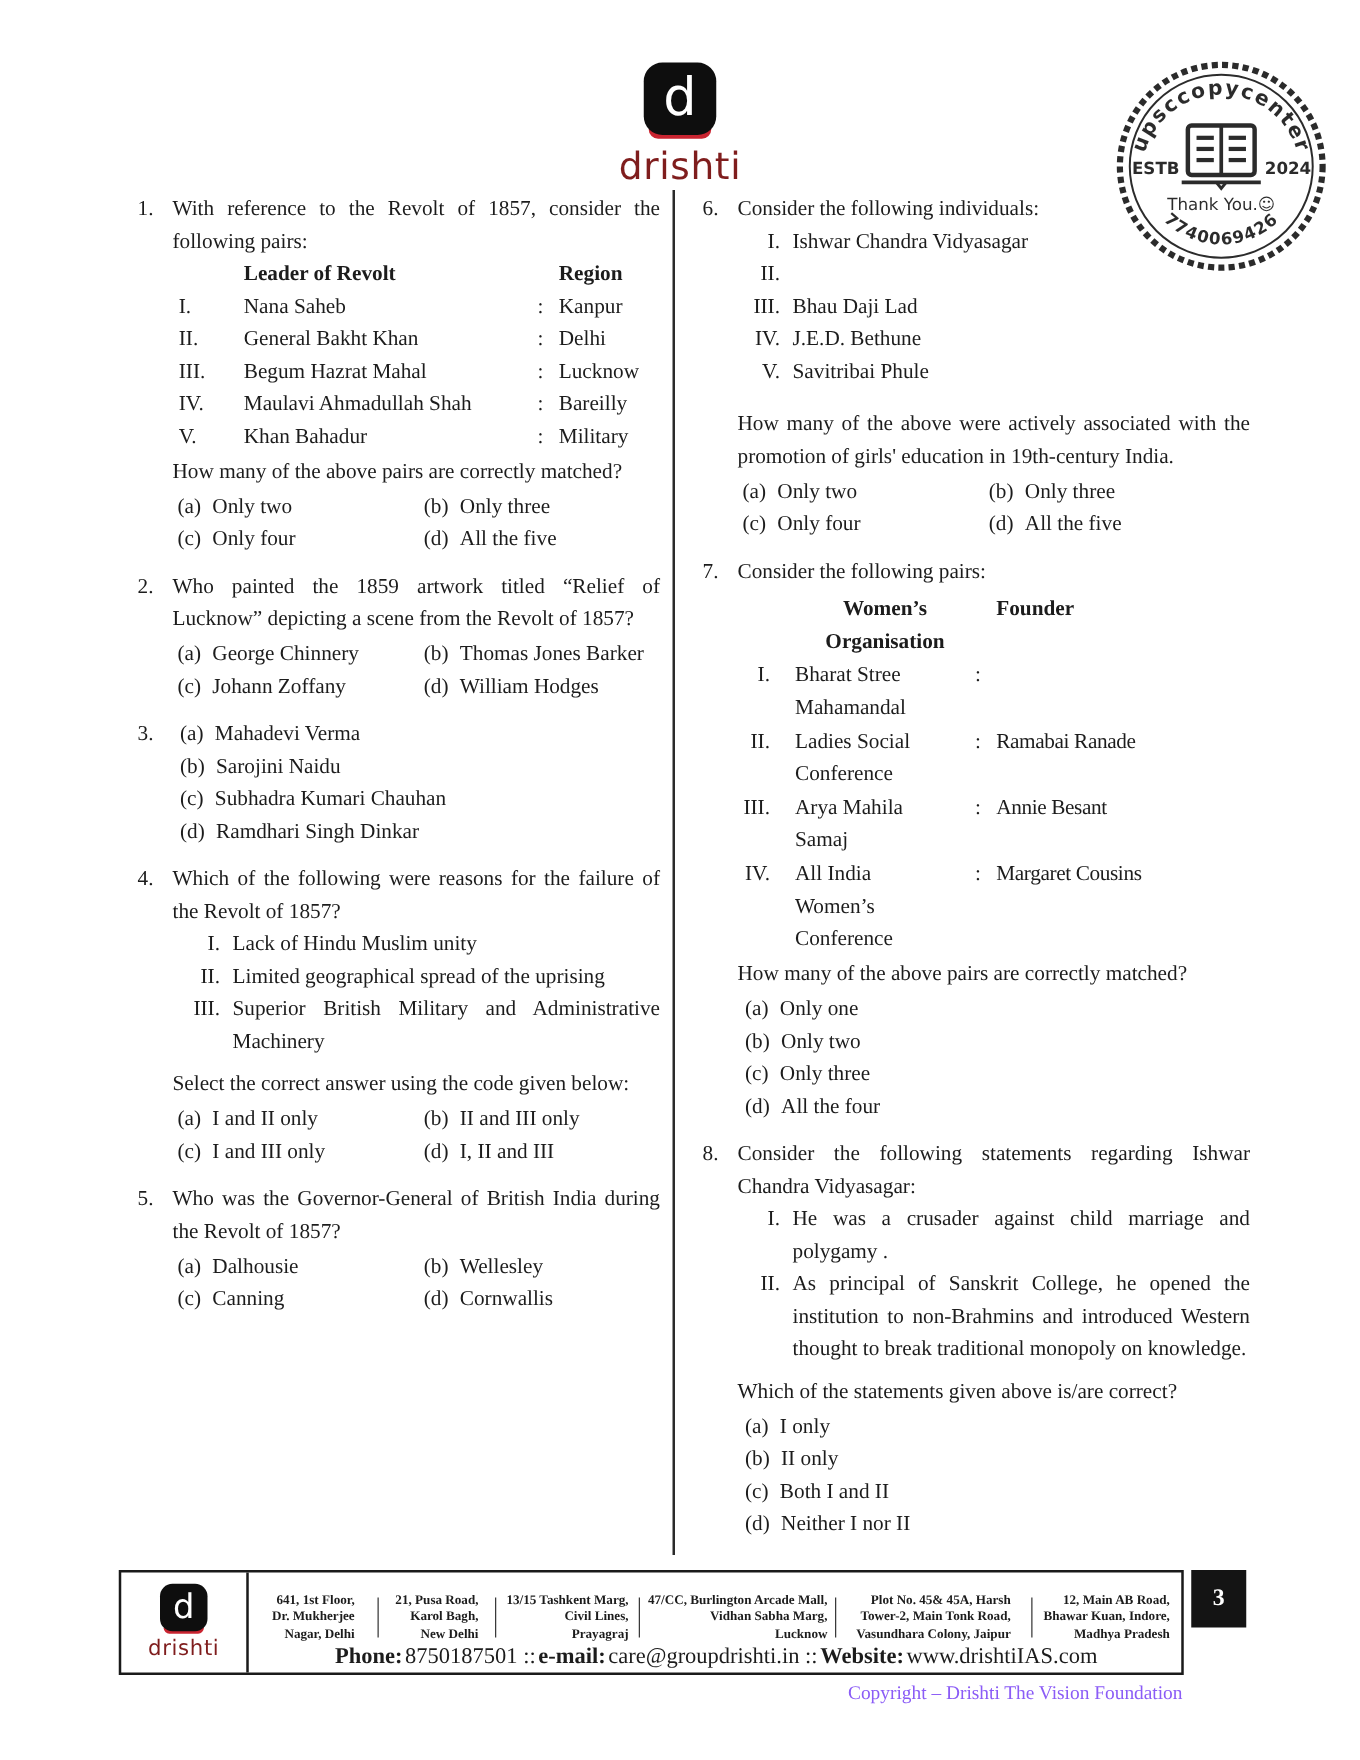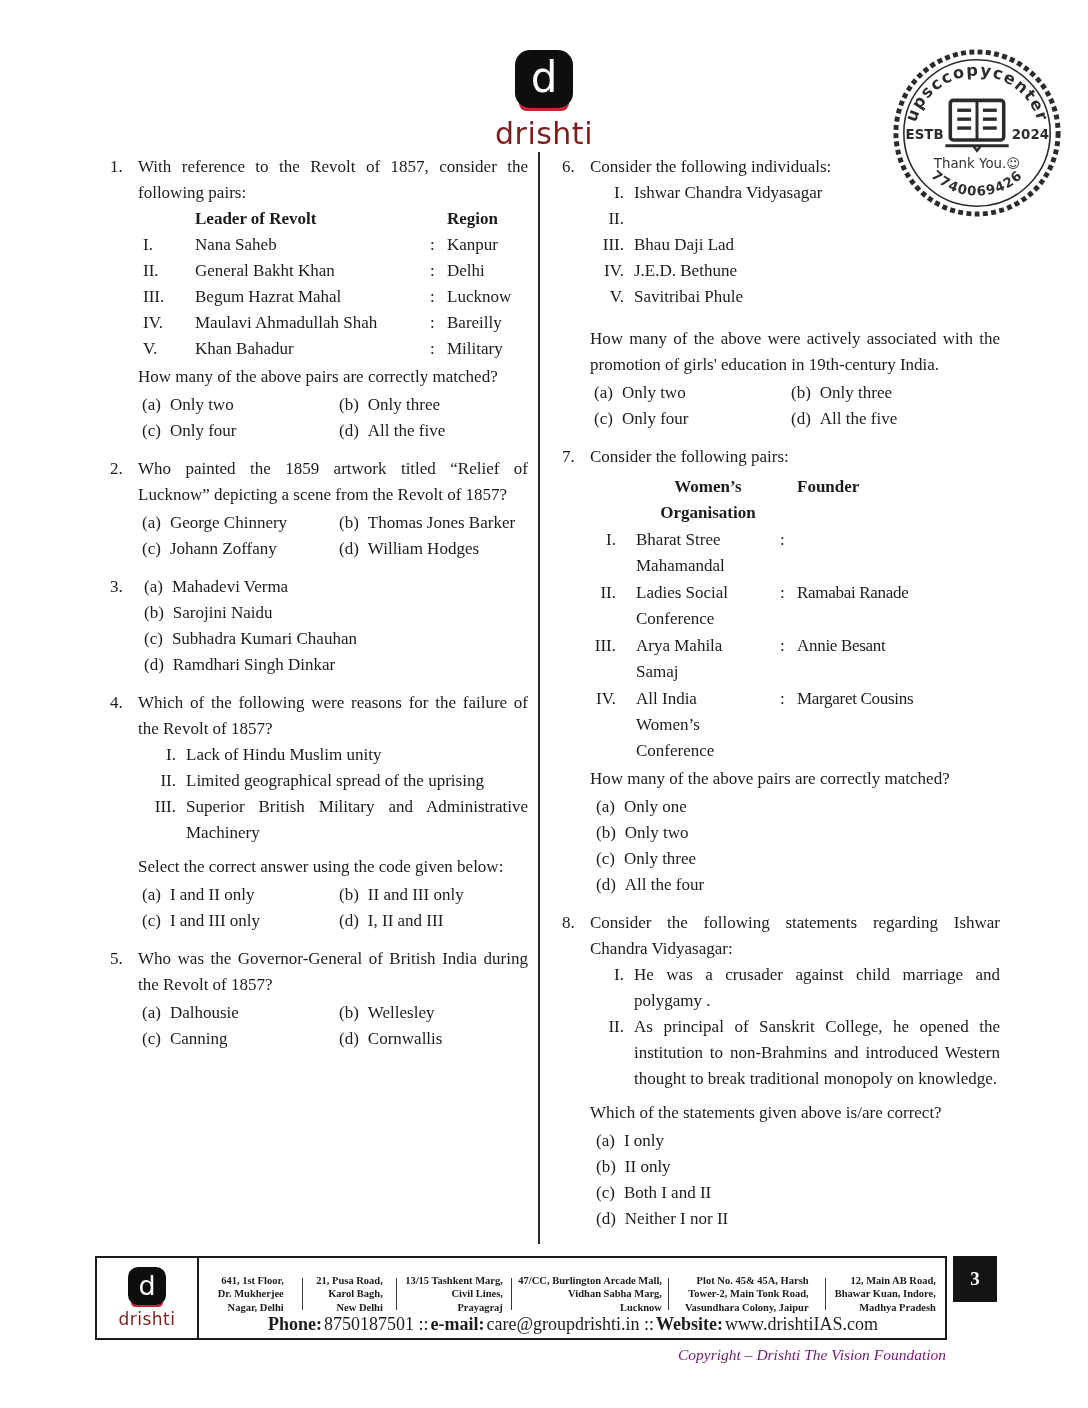--- a/index.html
+++ b/index.html
@@ -63,21 +63,21 @@
   .faddrs{display:flex;height:52px;flex:none;}
   .faddr{border-right:1.2px solid #3a3a3a;font-weight:bold;font-size:10.5px;line-height:13.5px;
          text-align:right;white-space:pre-line;display:flex;align-items:center;justify-content:center;
          padding:2px 3px;box-sizing:border-box;margin-top:20px;}
   .faddr:last-child{border-right:none;}
   .fa1{width:14%;} .fa2{width:12.5%;} .fa3{width:15.5%;} .fa4{width:21%;} .fa5{width:21%;} .fa6{width:16%;}
   .fcontact{flex:1;display:flex;align-items:center;justify-content:center;font-size:18px;white-space:nowrap;}
   .fcontact .bold{margin:0 2px;}
   .pagebox{position:absolute;top:0;left:858px;width:44px;height:46px;background:#141414;color:#fff;
            display:flex;align-items:center;justify-content:center;font-size:19px;font-weight:bold;}
-  .copyright{position:absolute;top:90px;right:52px;font-style:italic;font-size:15.5px;color:#701a75;}
+  .copyright{position:absolute;top:90px;right:52px;font-size:15.5px;color:#8b5cf6;}
 </style>
 </head>
 <body>
 
 <div class="hdr">
   <div class="logo-sq">
     <div class="logo-red"></div>
     <div class="logo-blk">
       <span class="logo-d">d</span>
     </div>

